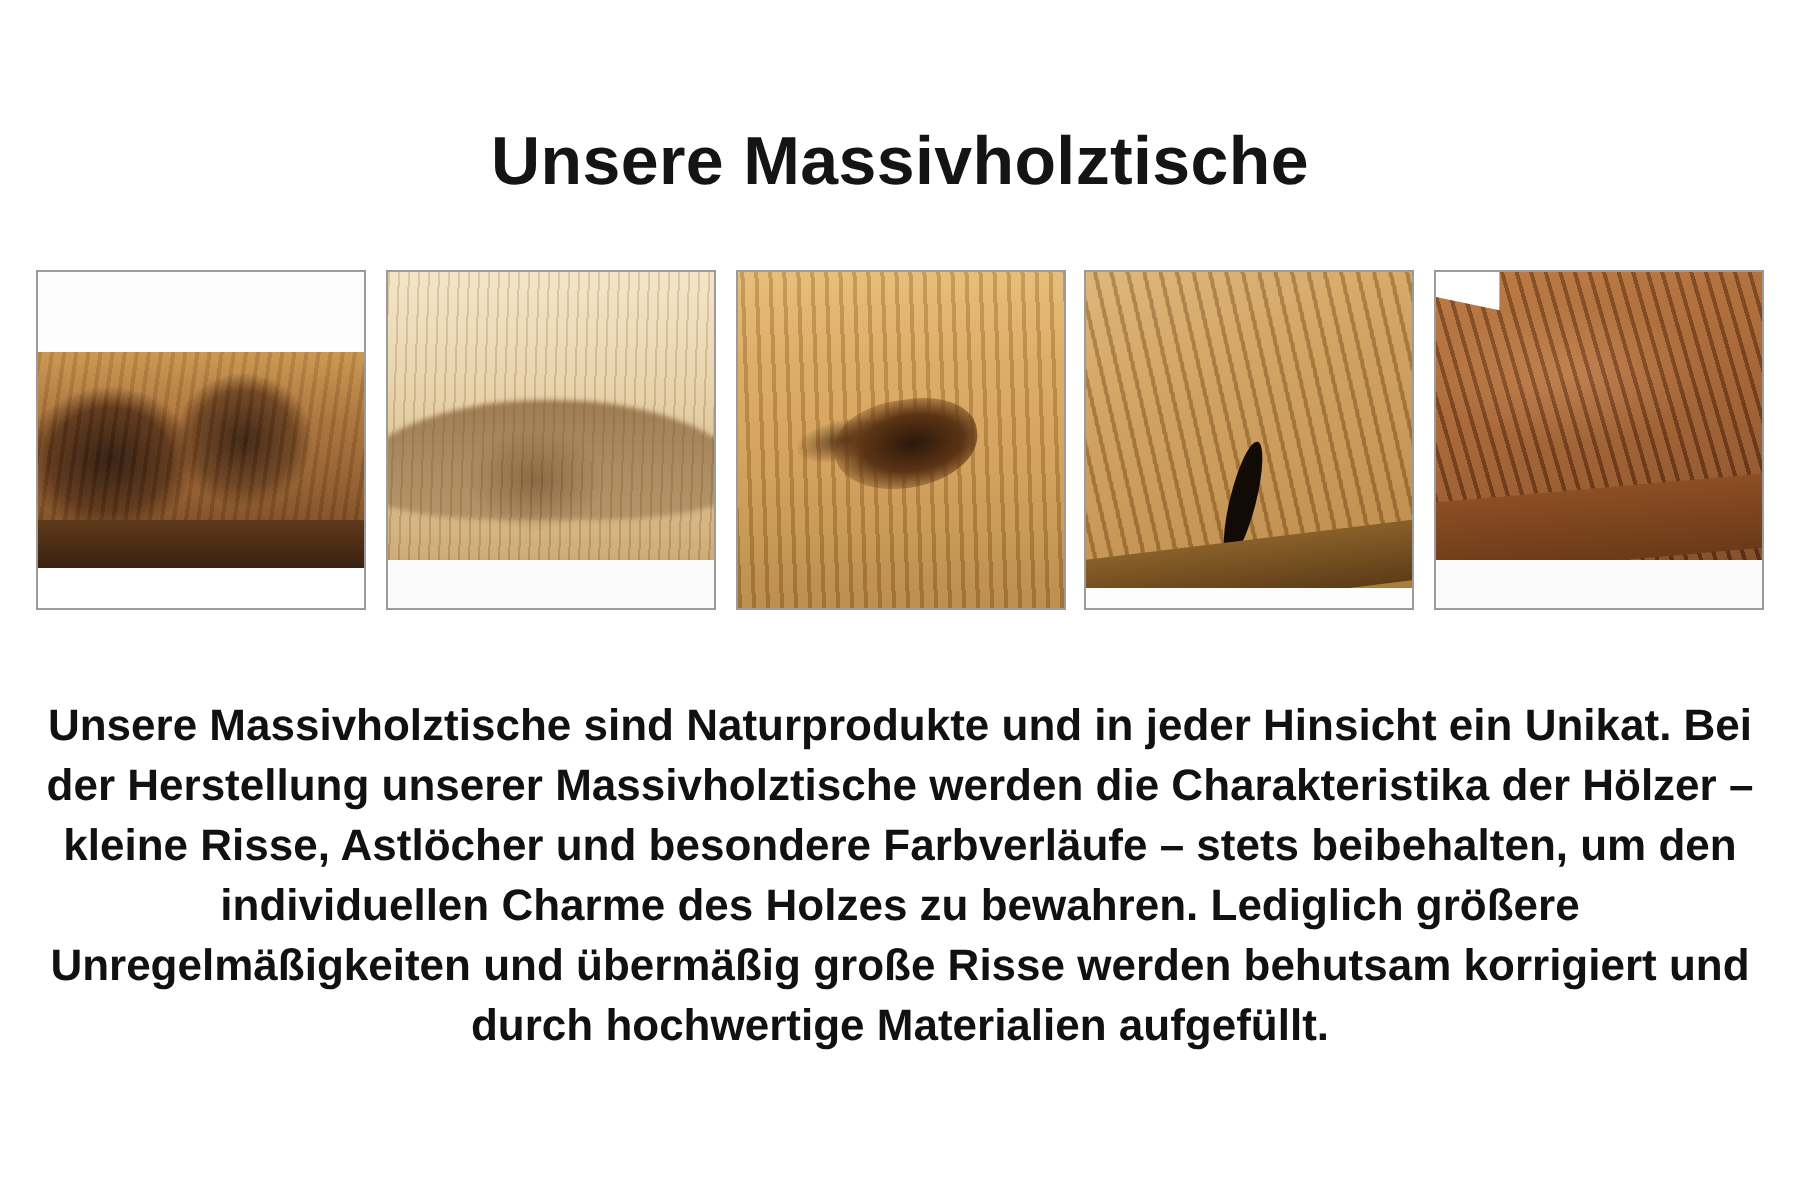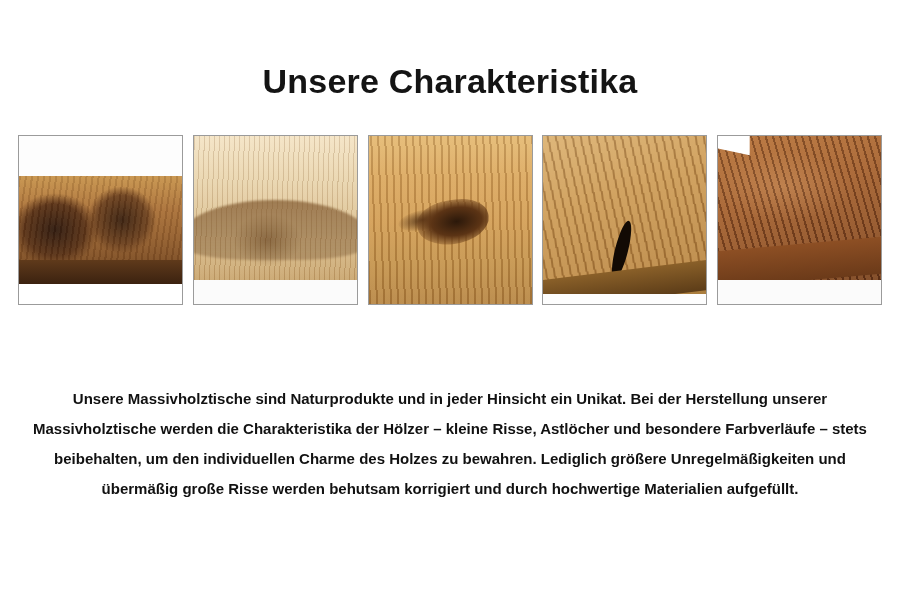--- a/index.html
+++ b/index.html
@@ -219,39 +219,38 @@
     transform: skewY(12deg) translate(-12%, -40%);
   }
 
   
   .body-copy {
     position: absolute;
     top: 348px;
     left: 20px;
     width: 860px;
     text-align: center;
-    font-size: 15px;
+    font-size: 22px;
     font-weight: bold;
     line-height: 30px;
     color: #111111;
-    margin-top: 36px;
   }
   .body-copy p {
     margin: 0;
   }
   .body-copy .closing {
     margin-top: 0;
   }
 </style>
 </head>
 <body>
 
 <div class="page">
 
-  <div class="title">Unsere Charakteristika</div>
+  <div class="title">Unsere Massivholztische</div>
 
   <div class="gallery">
 
     <div class="photo p1">
       <div class="inner">
         <div class="sky"></div>
         <div class="slab"></div>
         <div class="strip"></div>
         <div class="edge"></div>
         <div class="base"></div>

